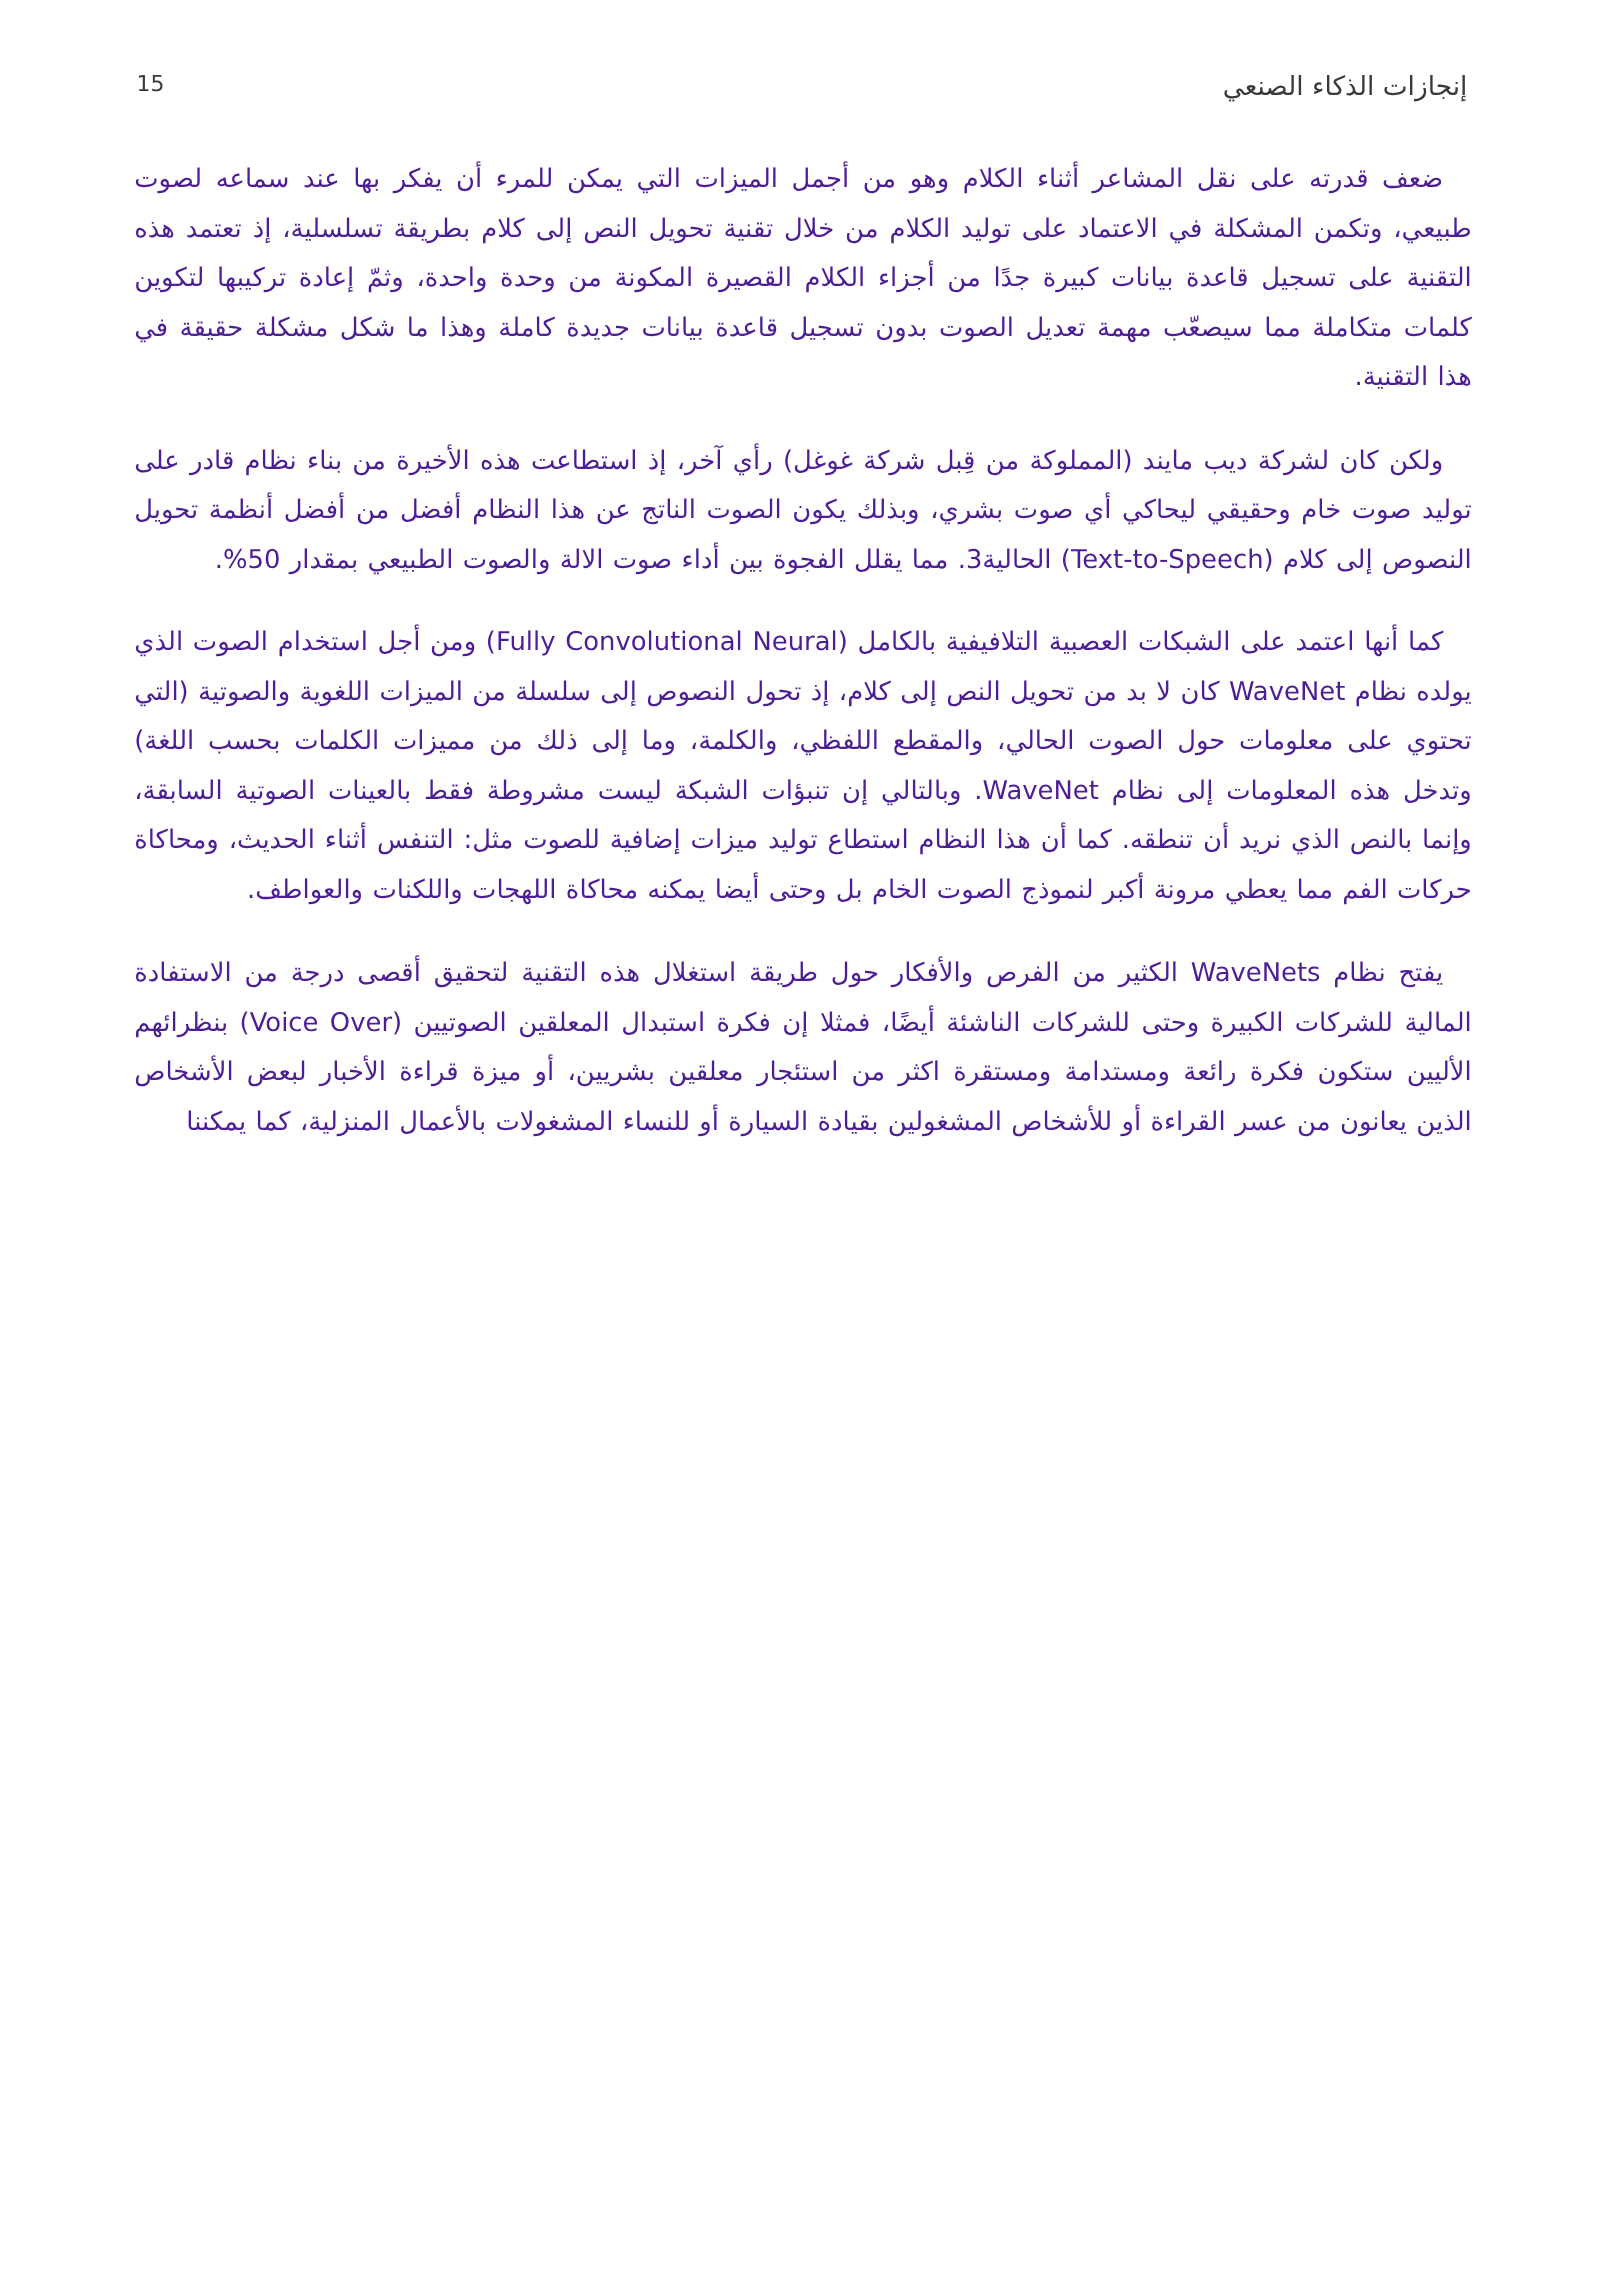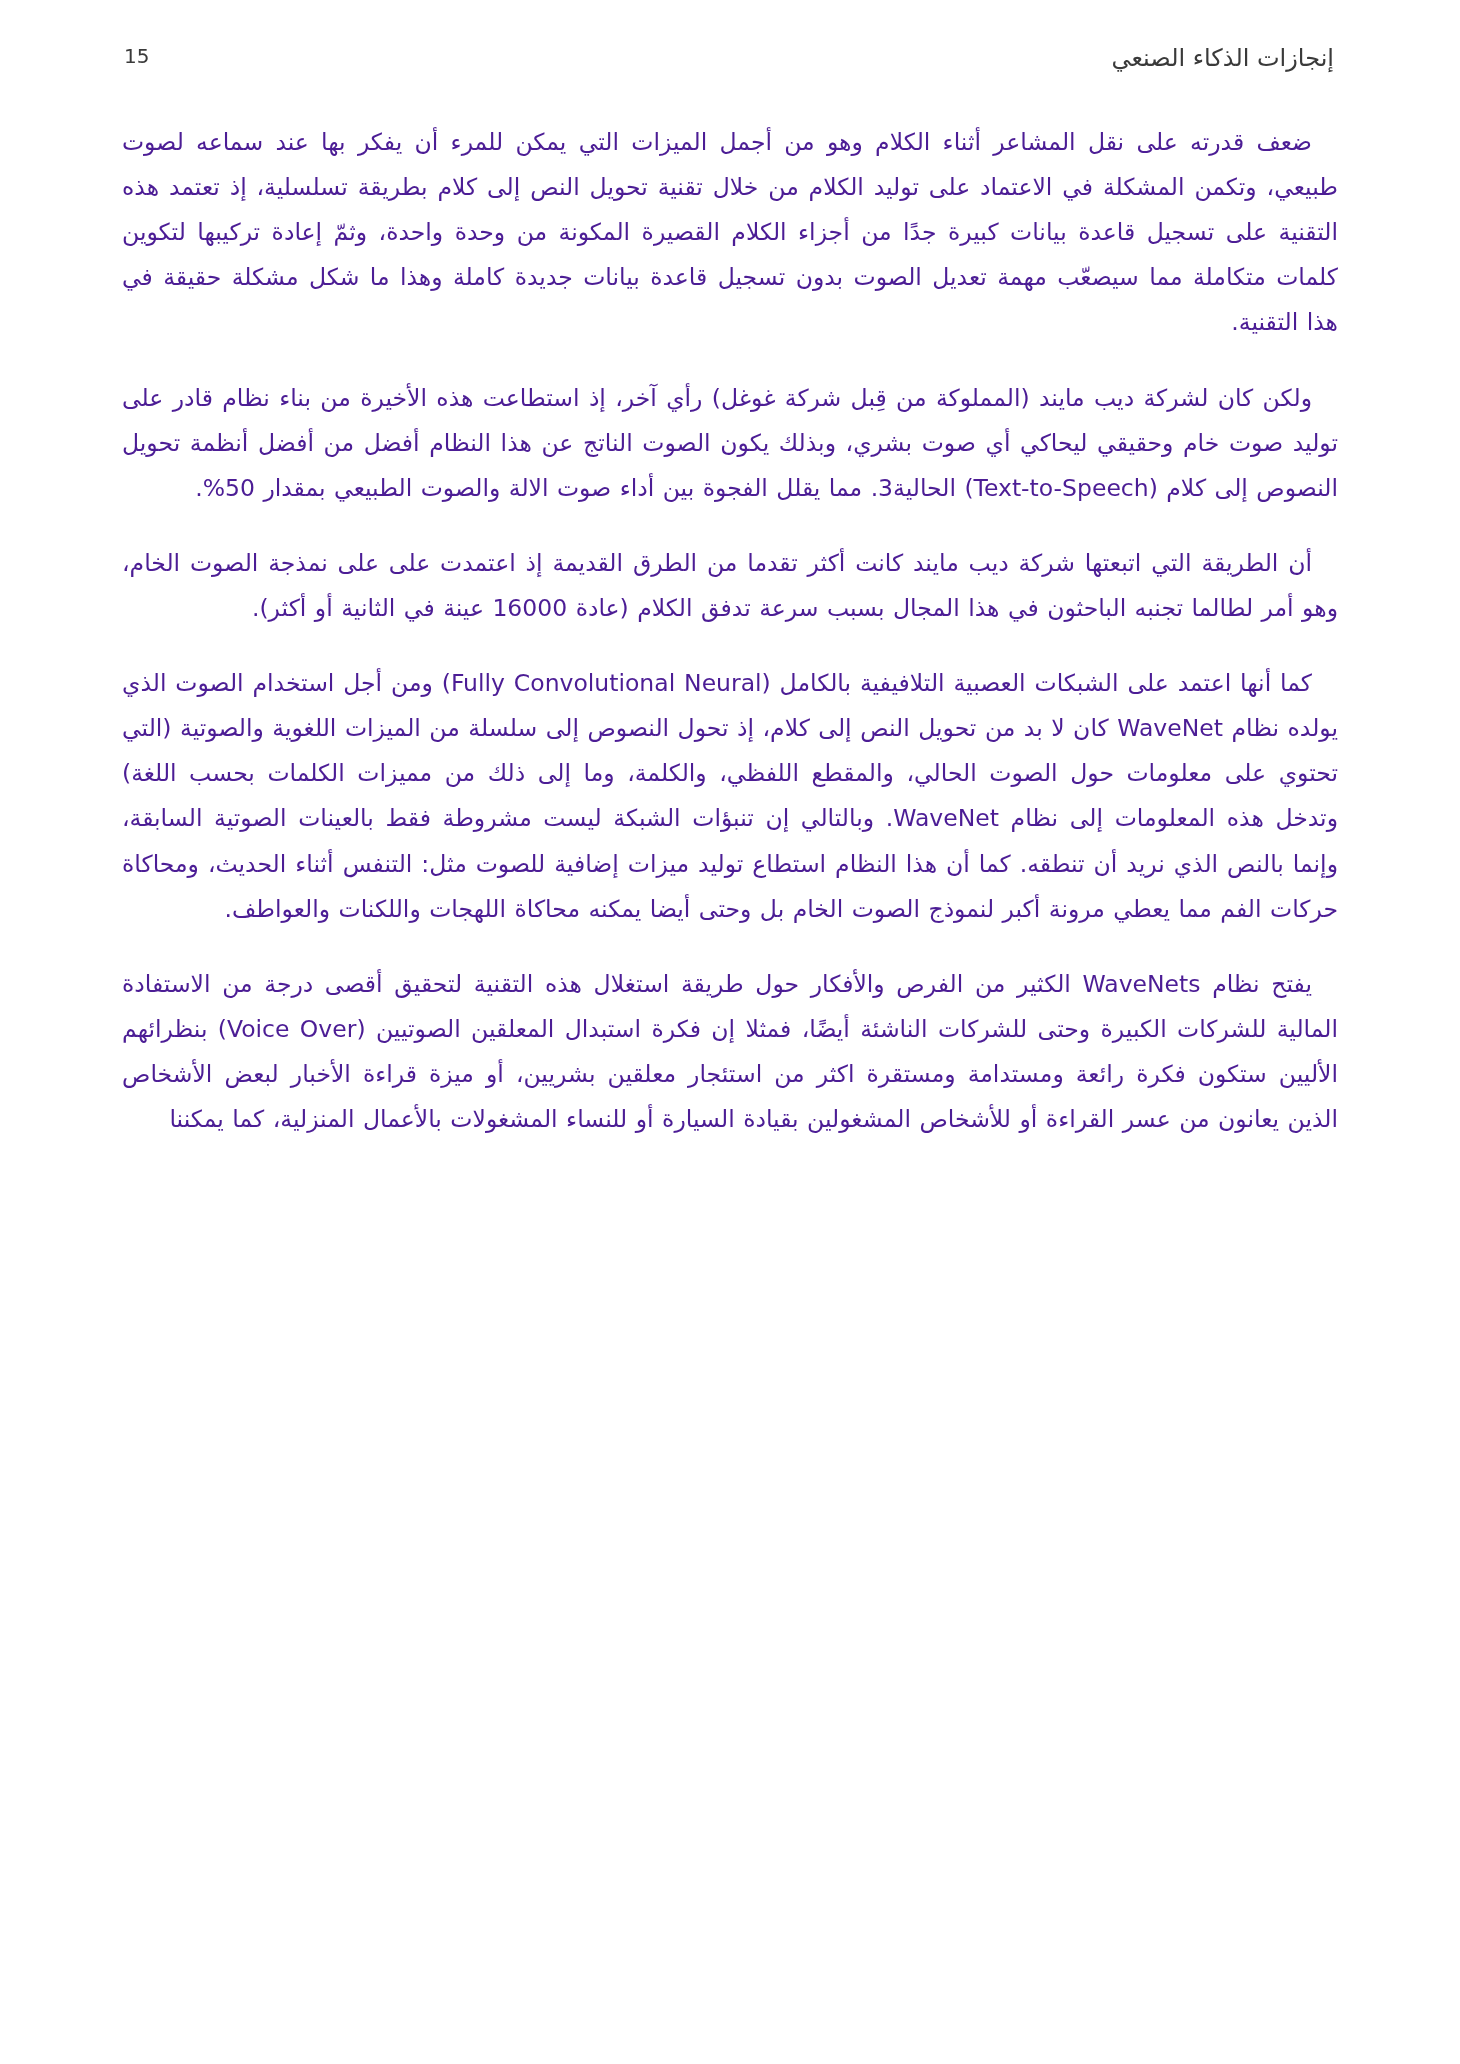--- a/index.html
+++ b/index.html
@@ -13,21 +13,21 @@
     height: 2064px;
     font-family: "DejaVu Sans", sans-serif;
     color: #3a3a3a;
     overflow: hidden;
   }
 
   .page {
     width: 1460px;
     height: 1696px;
     background: #ffffff;
-    padding: 44px 122px 60px 122px;
+    padding: 64px 122px 60px 122px;
   }
 
   .page-header {
     display: flex;
     flex-direction: row;
     justify-content: space-between;
     align-items: flex-start;
     direction: ltr;
     margin-bottom: 48px;
   }
@@ -71,18 +71,17 @@
 <div class="page">
 
   <div class="page-header">
     <span class="page-number">15</span>
     <span class="running-title">إنجازات الذكاء الصنعي</span>
   </div>
 
   <div class="doc-body">
     <p>ضعف قدرته على نقل المشاعر أثناء الكلام وهو من أجمل الميزات التي يمكن للمرء أن يفكر بها عند سماعه لصوت طبيعي، وتكمن المشكلة في الاعتماد على توليد الكلام من خلال تقنية تحويل النص إلى كلام بطريقة تسلسلية، إذ تعتمد هذه التقنية على تسجيل قاعدة بيانات كبيرة جدًا من أجزاء الكلام القصيرة المكونة من وحدة واحدة، وثمّ إعادة تركيبها لتكوين كلمات متكاملة مما سيصعّب مهمة تعديل الصوت بدون تسجيل قاعدة بيانات جديدة كاملة وهذا ما شكل مشكلة حقيقة في هذا التقنية.</p>
     <p>ولكن كان لشركة ديب مايند (المملوكة من قِبل شركة غوغل) رأي آخر، إذ استطاعت هذه الأخيرة من بناء نظام قادر على توليد صوت خام وحقيقي ليحاكي أي صوت بشري، وبذلك يكون الصوت الناتج عن هذا النظام أفضل من أفضل أنظمة تحويل النصوص إلى كلام (Text-to-Speech) الحالية3. مما يقلل الفجوة بين أداء صوت الالة والصوت الطبيعي بمقدار 50%.</p>
-    <p>أن الطريقة التي اتبعتها شركة ديب مايند كانت أكثر تقدما من الطرق القديمة إذ اعتمدت على على نمذجة الصوت الخام، وهو أمر لطالما تجنبه الباحثون في هذا المجال بسبب سرعة تدفق الكلام (عادة 16000 عينة في الثانية أو أكثر).</p>
     <p>كما أنها اعتمد على الشبكات العصبية التلافيفية بالكامل (Fully Convolutional Neural) ومن أجل استخدام الصوت الذي يولده نظام WaveNet كان لا بد من تحويل النص إلى كلام، إذ تحول النصوص إلى سلسلة من الميزات اللغوية والصوتية (التي تحتوي على معلومات حول الصوت الحالي، والمقطع اللفظي، والكلمة، وما إلى ذلك من مميزات الكلمات بحسب اللغة) وتدخل هذه المعلومات إلى نظام WaveNet. وبالتالي إن تنبؤات الشبكة ليست مشروطة فقط بالعينات الصوتية السابقة، وإنما بالنص الذي نريد أن تنطقه. كما أن هذا النظام استطاع توليد ميزات إضافية للصوت مثل: التنفس أثناء الحديث، ومحاكاة حركات الفم مما يعطي مرونة أكبر لنموذج الصوت الخام بل وحتى أيضا يمكنه محاكاة اللهجات واللكنات والعواطف.</p>
     <p>يفتح نظام WaveNets الكثير من الفرص والأفكار حول طريقة استغلال هذه التقنية لتحقيق أقصى درجة من الاستفادة المالية للشركات الكبيرة وحتى للشركات الناشئة أيضًا، فمثلا إن فكرة استبدال المعلقين الصوتيين (Voice Over) بنظرائهم الأليين ستكون فكرة رائعة ومستدامة ومستقرة اكثر من استئجار معلقين بشريين، أو ميزة قراءة الأخبار لبعض الأشخاص الذين يعانون من عسر القراءة أو للأشخاص المشغولين بقيادة السيارة أو للنساء المشغولات بالأعمال المنزلية، كما يمكننا</p>
   </div>
 
 </div>
 
 </body></html>

